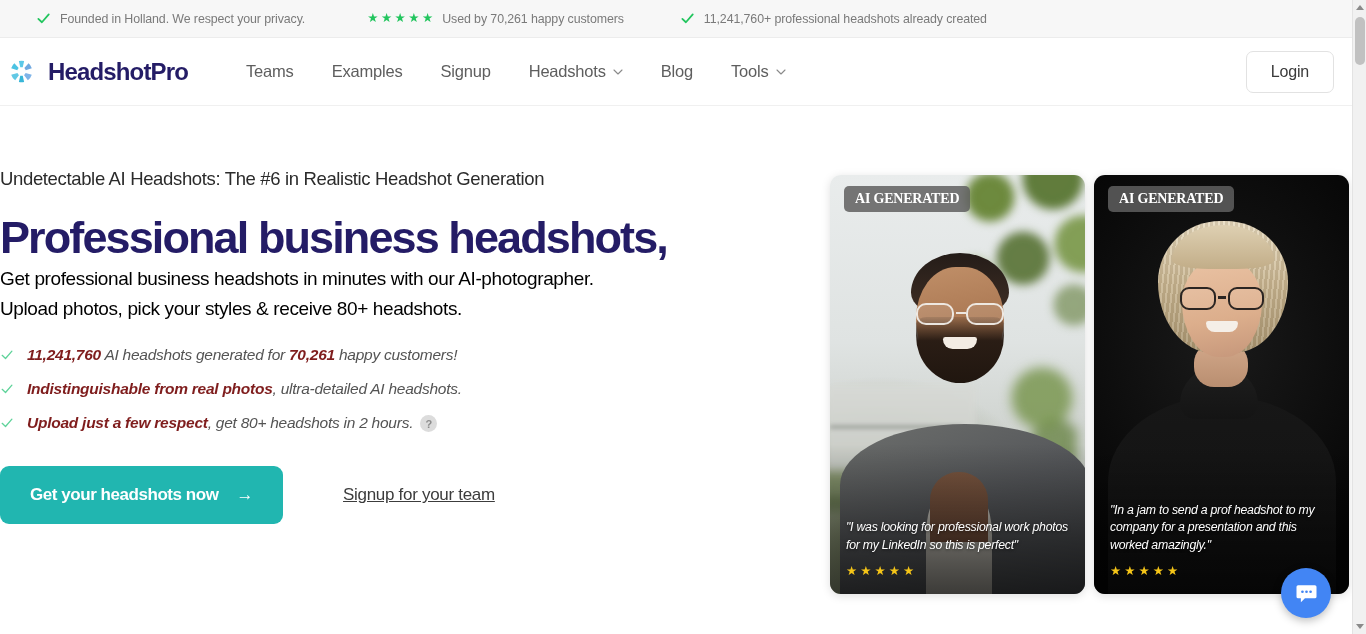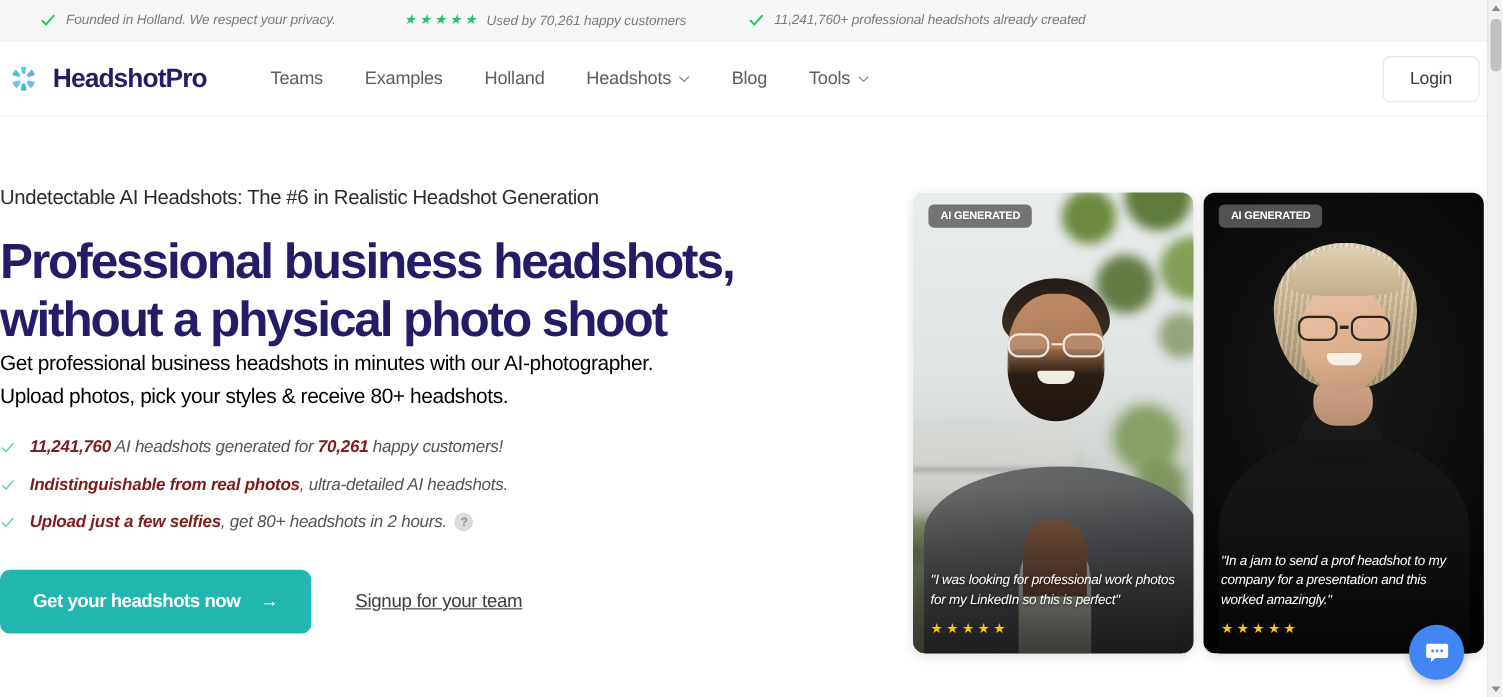--- a/index.html
+++ b/index.html
@@ -18,21 +18,21 @@
   .announce {
     height: 38px;
     background: #f7f7f7;
     border-bottom: 1px solid #ececec;
     display: flex;
     align-items: center;
     padding-left: 36px;
     gap: 0;
     width: 1352px;
   }
-  .ann-item { display: flex; align-items: flex-start; gap: 9px; font-style: italic; }
+  .ann-item { display: flex; align-items: center; gap: 9px; }
   .ann-item .txt {
     font-size: 12.4px;
     color: #7a7a7a;
     letter-spacing: -0.1px;
     white-space: nowrap;
   }
   .ann-gap-1 { width: 62px; } .ann-gap-2 { width: 56px; }
   .chk-green { width: 15px; height: 15px; flex: 0 0 15px; display:block; }
   .stars-mini { display: flex; gap: 2.5px; }
   .stars-mini span { color: #22c55e; font-size: 12.5px; line-height: 1; }
@@ -57,21 +57,21 @@
   .nav { display: flex; align-items: center; gap: 0; margin-left: 58px; }
   .nav-link {
     font-size: 16.5px; color: #5e5e5e; letter-spacing: -0.2px;
     padding: 6px 0; cursor: pointer; display: flex; align-items: center; gap: 7px;
     white-space: nowrap;
   }
   .nav-sp { width: 38px; }
   .caret { width: 10px; height: 6px; display: block; }
 
   .nav-right {
-    position: absolute; right: 7px; display: flex; align-items: center; gap: 12px;
+    position: absolute; right: 18px; display: flex; align-items: center; gap: 12px;
   }
   .btn-login {
     border: 1px solid #e2e2e2; background: #fff; border-radius: 7px;
     font-size: 16px; color: #3a3a3a; padding: 11px 24px; cursor: pointer;
     font-family: "Liberation Sans", sans-serif; letter-spacing: -0.2px;
   }
   .btn-photos {
     background: #241c66; border: none; border-radius: 7px; color: #fff;
     font-size: 16px; font-weight: bold; padding: 13px 20px; cursor: pointer;
     font-family: "Liberation Sans", sans-serif; letter-spacing: -0.45px;
@@ -101,21 +101,21 @@
     font-size: 15.5px; color: #545454; font-style: italic; letter-spacing: -0.25px;
   }
   .bullet .btext b { color: #7f1d1d; font-weight: bold; }
   .help-dot {
     display: inline-flex; align-items: center; justify-content: center;
     width: 17px; height: 17px; border-radius: 50%; background: #dcdcdc;
     color: #8c8c8c; font-size: 11px; font-weight: bold; font-style: normal;
     margin-left: 7px; vertical-align: middle; cursor: pointer;
   }
 
-  .ctas { display: flex; align-items: center; gap: 40px; }
+  .ctas { display: flex; align-items: center; gap: 60px; }
   .btn-cta {
     background: #21b6b0; color: #fff; border: none; border-radius: 9px;
     font-size: 17px; font-weight: bold; padding: 19px 30px; cursor: pointer;
     display: flex; align-items: center; gap: 18px;
     font-family: "Liberation Sans", sans-serif; letter-spacing: -0.45px;
   }
   .btn-cta .arr { font-size: 17px; }
   .link-team {
     font-size: 17px; color: #3c3c3c; text-decoration: underline;
     cursor: pointer; letter-spacing: -0.3px;
@@ -123,22 +123,22 @@
 
   
   .cards { position: absolute; left: 830px; top: 175px; display: flex; gap: 9px; }
   .card {
     position: relative; width: 255px; height: 419px; border-radius: 11px;
     overflow: hidden; box-shadow: 0 2px 10px rgba(0,0,0,.13);
   }
   .card .photo { position: absolute; inset: 0; }
   .badge {
     position: absolute; left: 14px; top: 11px; z-index: 5;
-    background: rgba(95,95,95,.85); color: #fff; font-size: 10px;
-    font-weight: bold; letter-spacing: -0.2px; padding: 5px 11px; border-radius: 5px;
+    background: rgba(95,95,95,.85); color: #fff; font-size: 14px;
+    font-weight: bold; letter-spacing: -0.2px; padding: 5px 11px; border-radius: 5px; font-family: Liberation Serif, serif;
   }
   .quote {
     position: absolute; left: 16px; right: 14px; bottom: 40px; z-index: 5;
     color: #fff; font-size: 12.3px; font-style: italic; line-height: 17.5px;
     letter-spacing: -0.25px; text-shadow: 0 1px 3px rgba(0,0,0,.6);
   }
   .qstars { position: absolute; left: 16px; bottom: 17px; z-index: 5; display: flex; gap: 3px; }
   .qstars span { color: #f5c518; font-size: 12.5px; line-height: 1; }
 
   
@@ -297,21 +297,21 @@
     <div class="nav">
       <span class="nav-link">
         <span>Teams</span>
       </span>
       <span class="nav-sp"></span>
       <span class="nav-link">
         <span>Examples</span>
       </span>
       <span class="nav-sp"></span>
       <span class="nav-link">
-        <span>Holland</span>
+        <span>Signup</span>
       </span>
       <span class="nav-sp"></span>
       <span class="nav-link">
         <span>Headshots</span>
         <svg class="caret" viewBox="0 0 10 6">
           <path d="M1 1 L5 5 L9 1" fill="none" stroke="#8a8a8a" stroke-width="1.1" stroke-linecap="round" stroke-linejoin="round"></path>
         </svg>
       </span>
       <span class="nav-sp"></span>
       <span class="nav-link">
@@ -330,21 +330,20 @@
       <button class="btn-login">Login</button>
     </div>
   </div>
 
   <div class="hero">
     <div class="hero-left">
       <div class="eyebrow">Undetectable AI Headshots: The #6 in Realistic Headshot Generation</div>
 
       <h1 class="h1">
         <div>Professional business headshots,</div>
-        <div>without a physical photo shoot</div>
       </h1>
 
       <div class="sub">
         <div>Get professional business headshots in minutes with our AI-photographer.</div>
         <div>Upload photos, pick your styles &amp; receive 80+ headshots.</div>
       </div>
 
       <div class="bullets">
         <div class="bullet">
           <svg class="bchk" viewBox="0 0 16 16">
@@ -357,21 +356,21 @@
           <svg class="bchk" viewBox="0 0 16 16">
             <path d="M2.5 8.4 L6.3 12 L13.6 3.6" fill="none" stroke="#5fd39a" stroke-width="1.5" stroke-linecap="round" stroke-linejoin="round"></path>
           </svg>
           <div class="btext"><b>Indistinguishable from real photos</b><span>, ultra-detailed AI headshots.</span></div>
         </div>
 
         <div class="bullet">
           <svg class="bchk" viewBox="0 0 16 16">
             <path d="M2.5 8.4 L6.3 12 L13.6 3.6" fill="none" stroke="#5fd39a" stroke-width="1.5" stroke-linecap="round" stroke-linejoin="round"></path>
           </svg>
-          <div class="btext"><b>Upload just a few selfies</b><span>, get 80+ headshots in 2 hours.</span><span class="help-dot">?</span></div>
+          <div class="btext"><b>Upload just a few respect</b><span>, get 80+ headshots in 2 hours.</span><span class="help-dot">?</span></div>
         </div>
       </div>
 
       <div class="ctas">
         <button class="btn-cta">
           <span>Get your headshots now</span>
           <span class="arr">→</span>
         </button>
         <span class="link-team">Signup for your team</span>
       </div>

